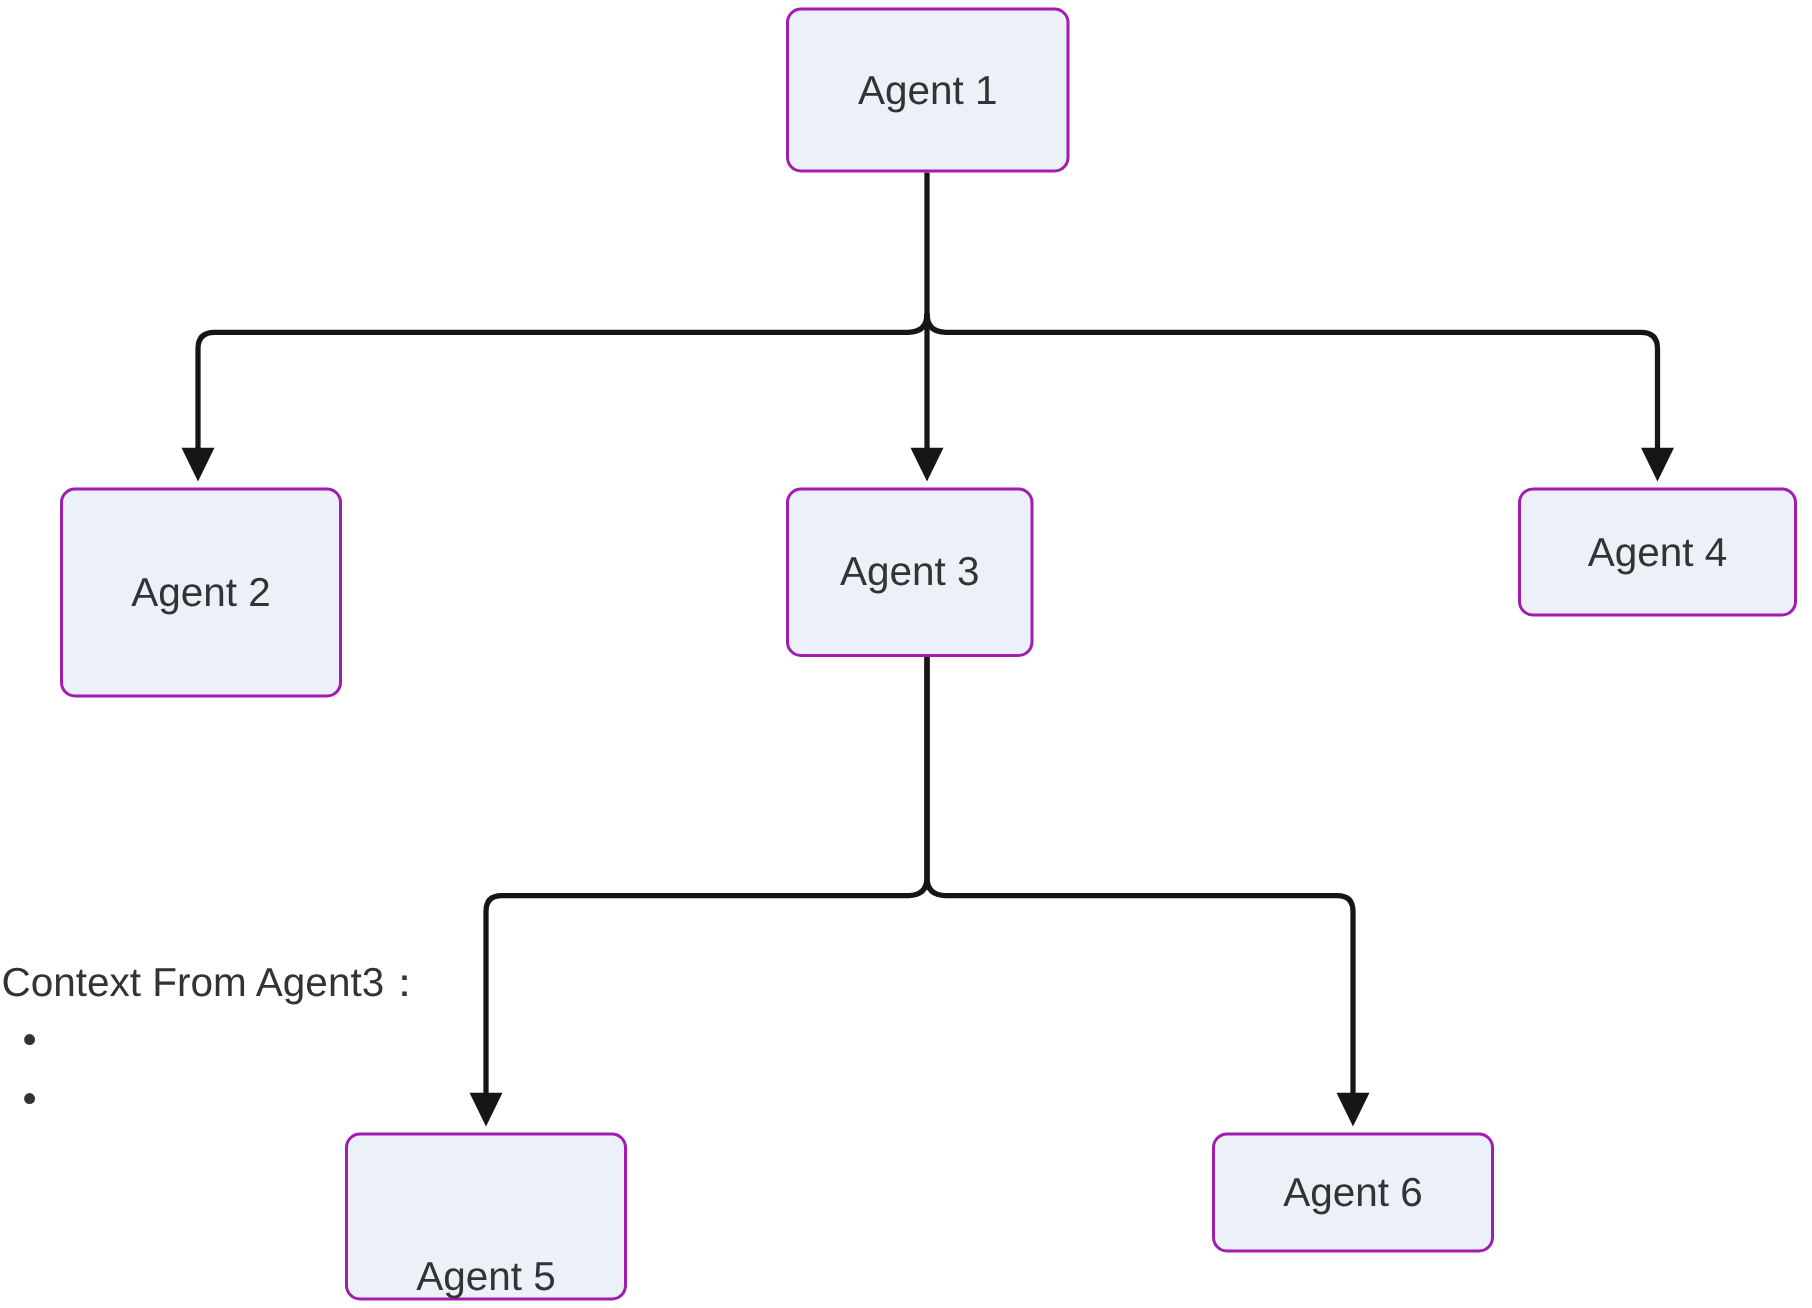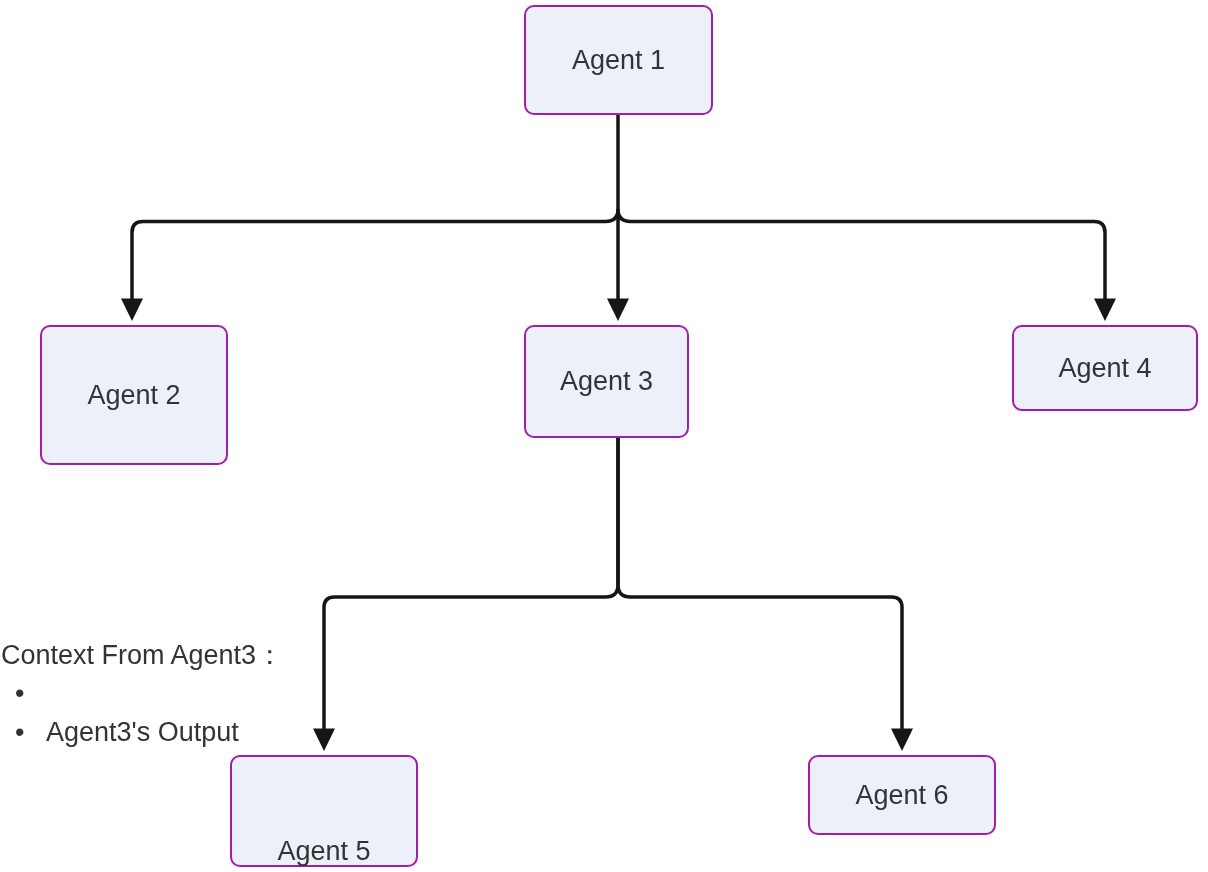--- a/index.html
+++ b/index.html
@@ -129,18 +129,17 @@
   </div>
 
   <div class="annotation">
     <div class="ann-title">Context From Agent3：</div>
     <ul>
       <li>
         <span class="bullet">•</span>
       </li>
       <li>
         <span class="bullet">•</span>
-        <span>Agent3's Output</span>
       </li>
     </ul>
   </div>
 
 </div>
 
 </body></html>

